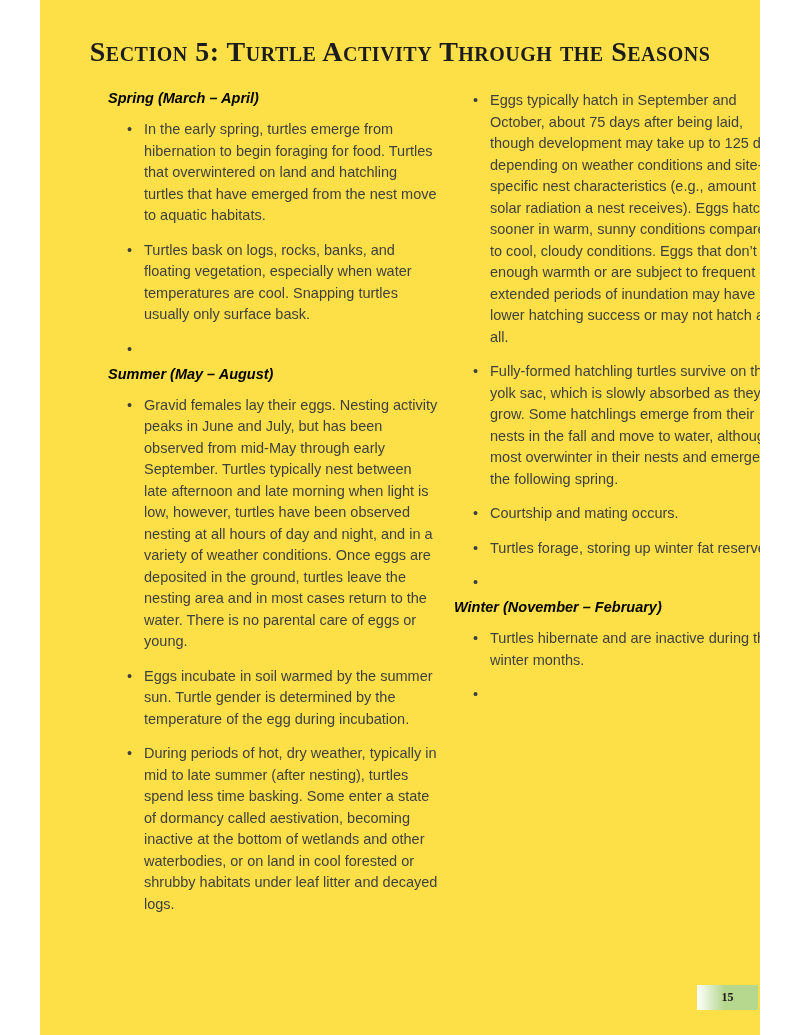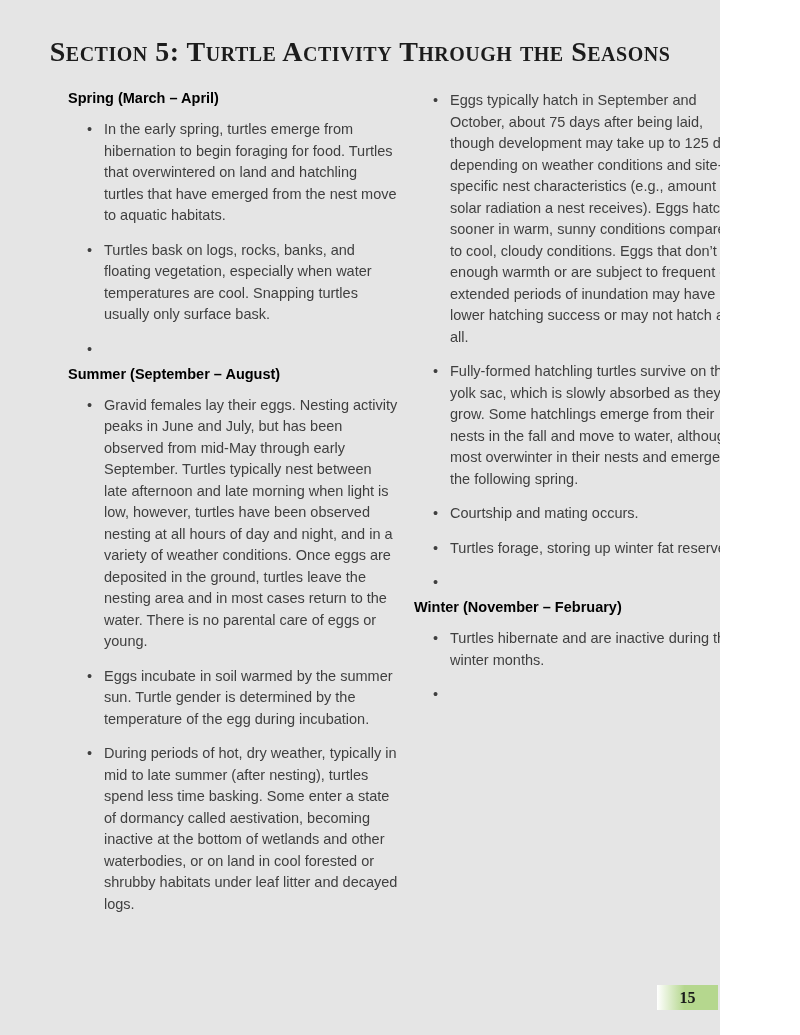--- a/index.html
+++ b/index.html
@@ -1,21 +1,22 @@
 <!DOCTYPE html>
 <html><head>
 <meta charset="utf-8">
 <style>
   html,body{margin:0;padding:0;background:#ffffff;}
   .page{
     position:relative;
     width:720px;height:1035px;
-    background:#e5e5e5;
+    background:#fde047;
     font-family:"Liberation Sans", sans-serif;
     overflow:hidden;
+    margin-left:40px;
   }
   .title{
     margin:0;
     padding-top:36px;
     text-align:center;
     font-family:"Liberation Serif", serif;
     font-variant:small-caps;
     font-weight:700;
     font-size:28px;
     letter-spacing:0.5px;
@@ -26,20 +27,21 @@
     padding:22px 56px 0 68px;
     gap:16px;
   }
   .col{flex:0 0 330px;width:330px;}
   .doc-section{margin-bottom:40px;}
   .sec-heading{
     margin:0 0 13px 0;
     font-size:14.5px;
     font-weight:700;
     color:#000000;
+    font-style:italic;
   }
   ul.bullets{
     list-style:none;
     margin:0;padding:0;
   }
   ul.bullets li{
     position:relative;
     margin:0 0 13px 0;
     padding-left:36px;
     font-size:14.5px;
@@ -58,21 +60,21 @@
     width:61px;
     height:25px;
     background:linear-gradient(to right,#ffffff 0%,#b5d78e 45%,#b5d78e 100%);
     display:flex;
     align-items:center;
     justify-content:center;
   }
   .page-number-badge span{
     font-family:"Liberation Serif", serif;
     font-weight:700;
-    font-size:16px;
+    font-size:12px;
     color:#1a1a1a;
   }
 </style>
 </head>
 <body>
 
 <div class="page">
 
   <h1 class="title">Section 5: Turtle Activity Through the Seasons</h1>
 
@@ -83,21 +85,21 @@
       <div class="doc-section">
         <h2 class="sec-heading">Spring (March – April)</h2>
         <ul class="bullets">
           <li><span class="marker">•</span><span>In the early spring, turtles emerge from hibernation to begin foraging for food. Turtles that overwintered on land and hatchling turtles that have emerged from the nest move to aquatic habitats.</span></li>
           <li><span class="marker">•</span><span>Turtles bask on logs, rocks, banks, and floating vegetation, especially when water temperatures are cool. Snapping turtles usually only surface bask.</span></li>
           <li><span class="marker">•</span></li>
         </ul>
       </div>
 
       <div class="doc-section">
-        <h2 class="sec-heading">Summer (September – August)</h2>
+        <h2 class="sec-heading">Summer (May – August)</h2>
         <ul class="bullets">
           <li><span class="marker">•</span><span>Gravid females lay their eggs. Nesting activity peaks in June and July, but has been observed from mid-May through early September. Turtles typically nest between late afternoon and late morning when light is low, however, turtles have been observed nesting at all hours of day and night, and in a variety of weather conditions. Once eggs are deposited in the ground, turtles leave the nesting area and in most cases return to the water. There is no parental care of eggs or young.</span></li>
           <li><span class="marker">•</span><span>Eggs incubate in soil warmed by the summer sun. Turtle gender is determined by the temperature of the egg during incubation.</span></li>
           <li><span class="marker">•</span><span>During periods of hot, dry weather, typically in mid to late summer (after nesting), turtles spend less time basking. Some enter a state of dormancy called aestivation, becoming inactive at the bottom of wetlands and other waterbodies, or on land in cool forested or shrubby habitats under leaf litter and decayed logs.</span></li>
         </ul>
       </div>
 
     </div>
 
     <div class="col">

